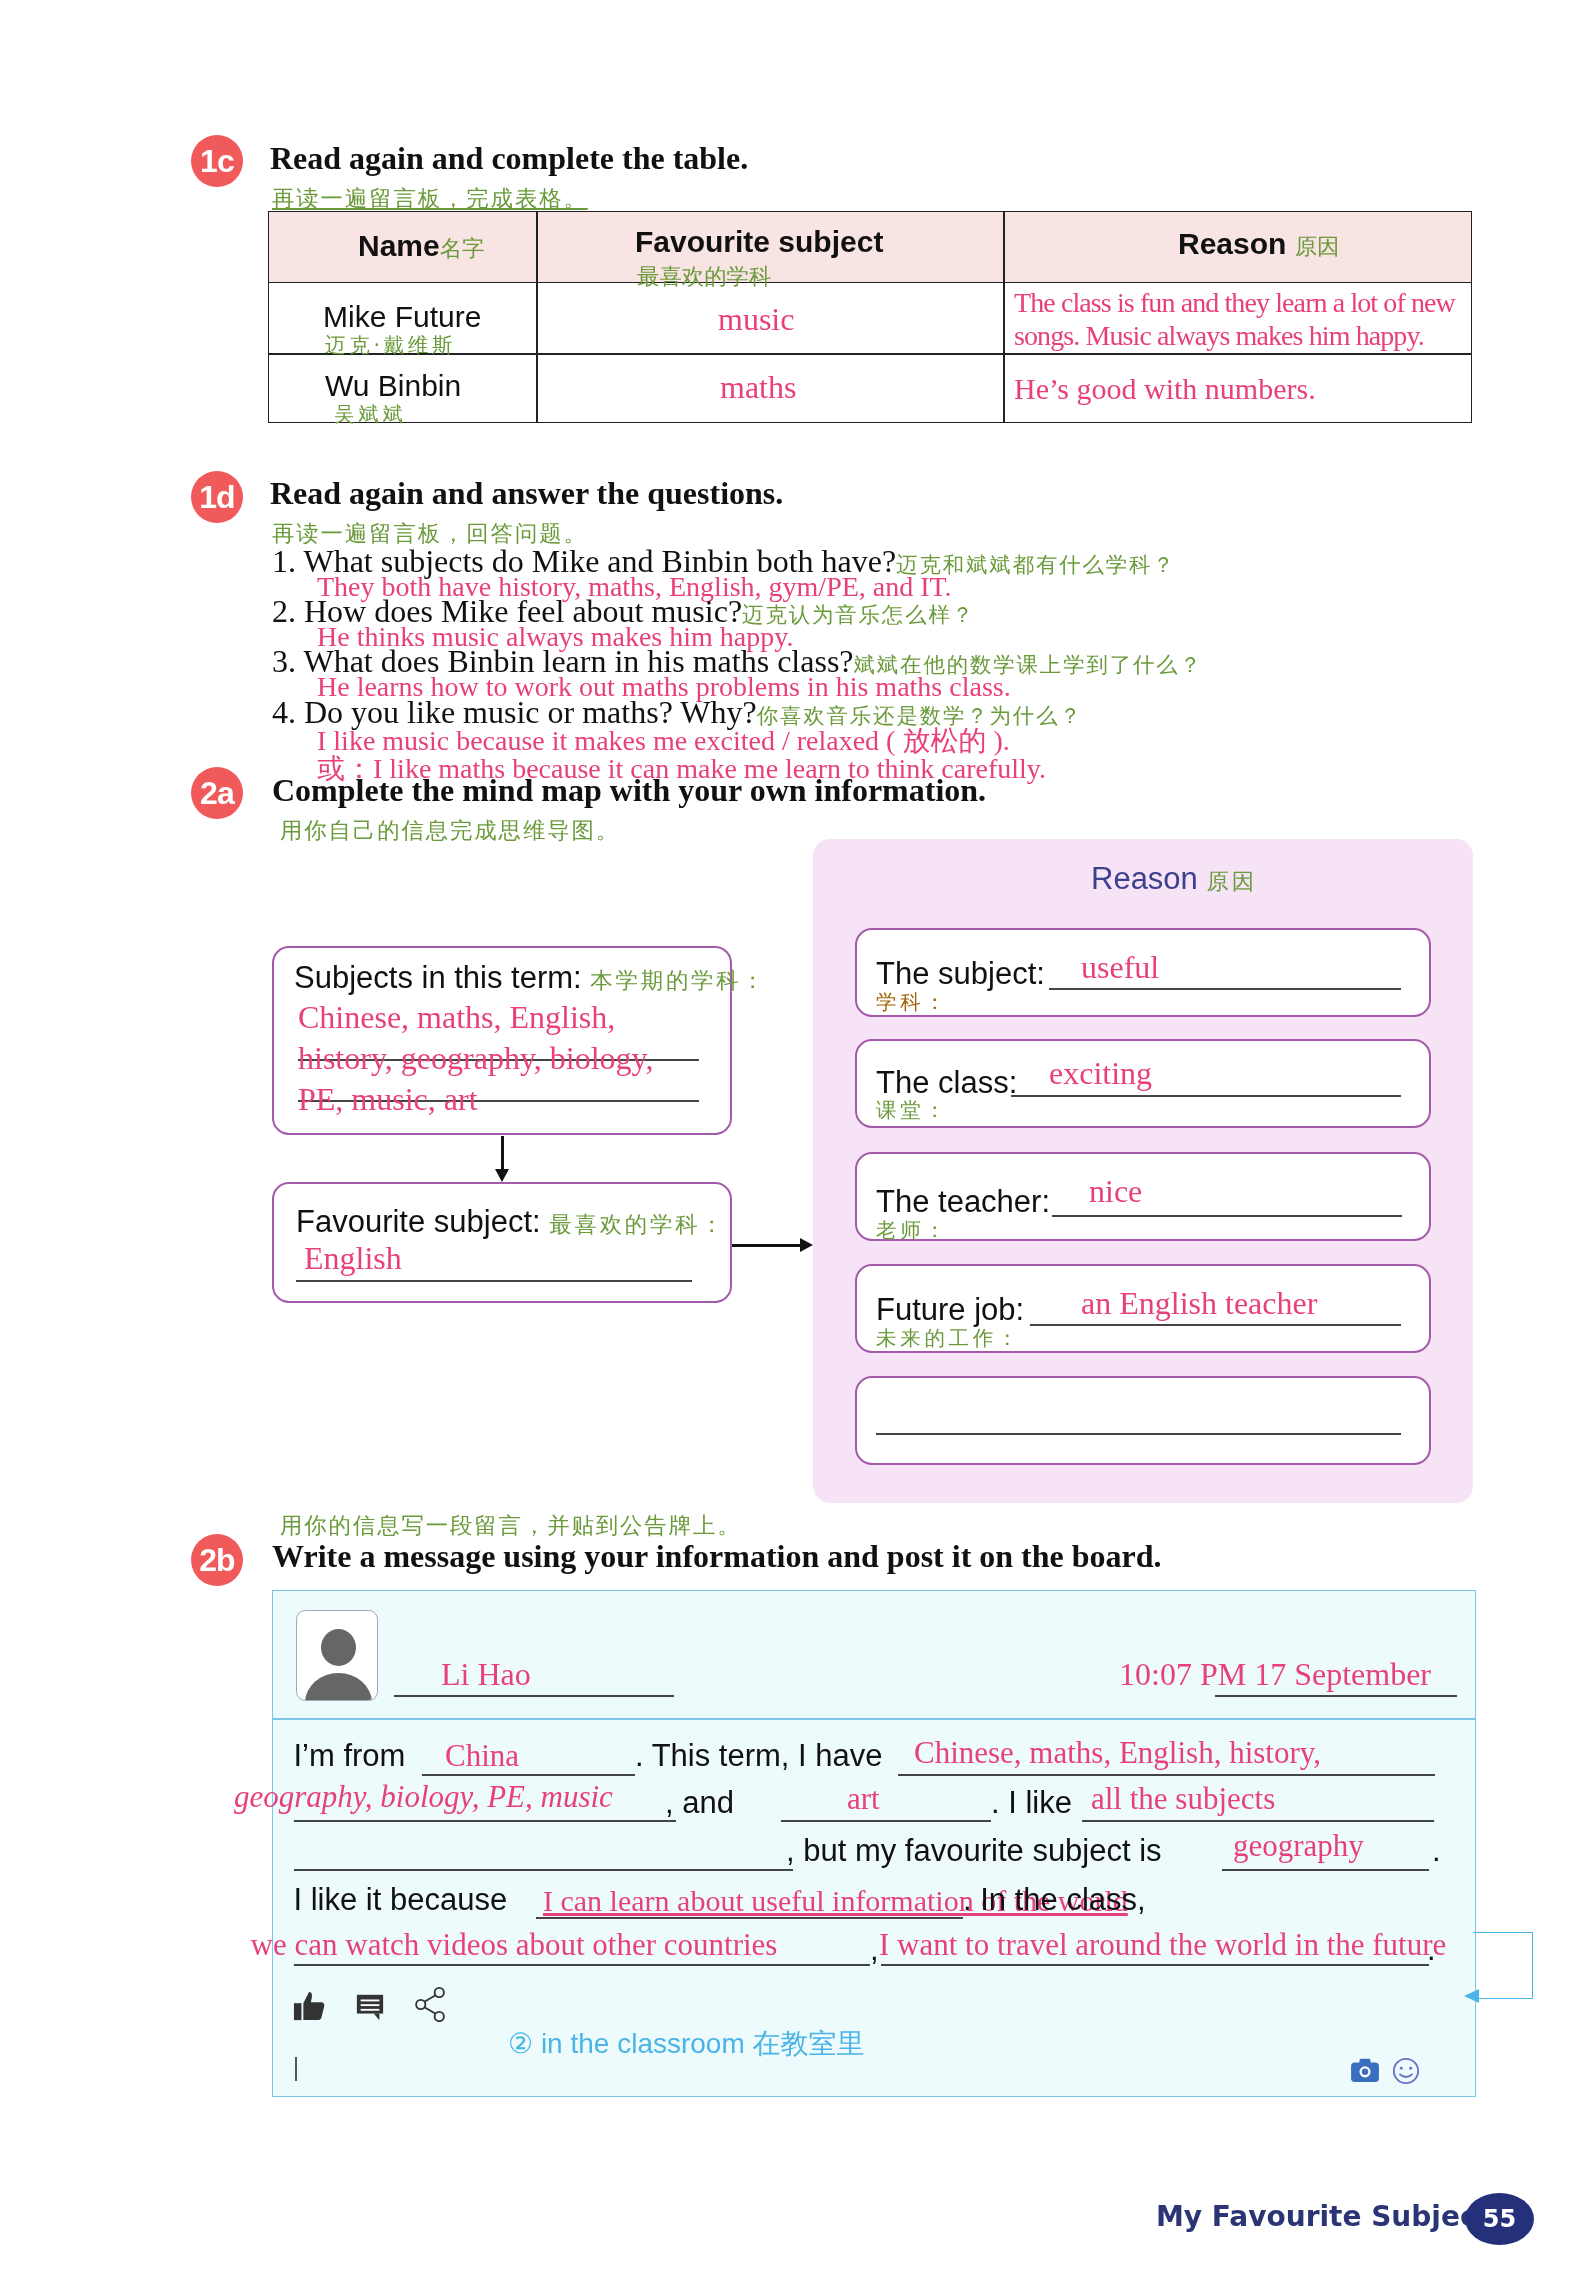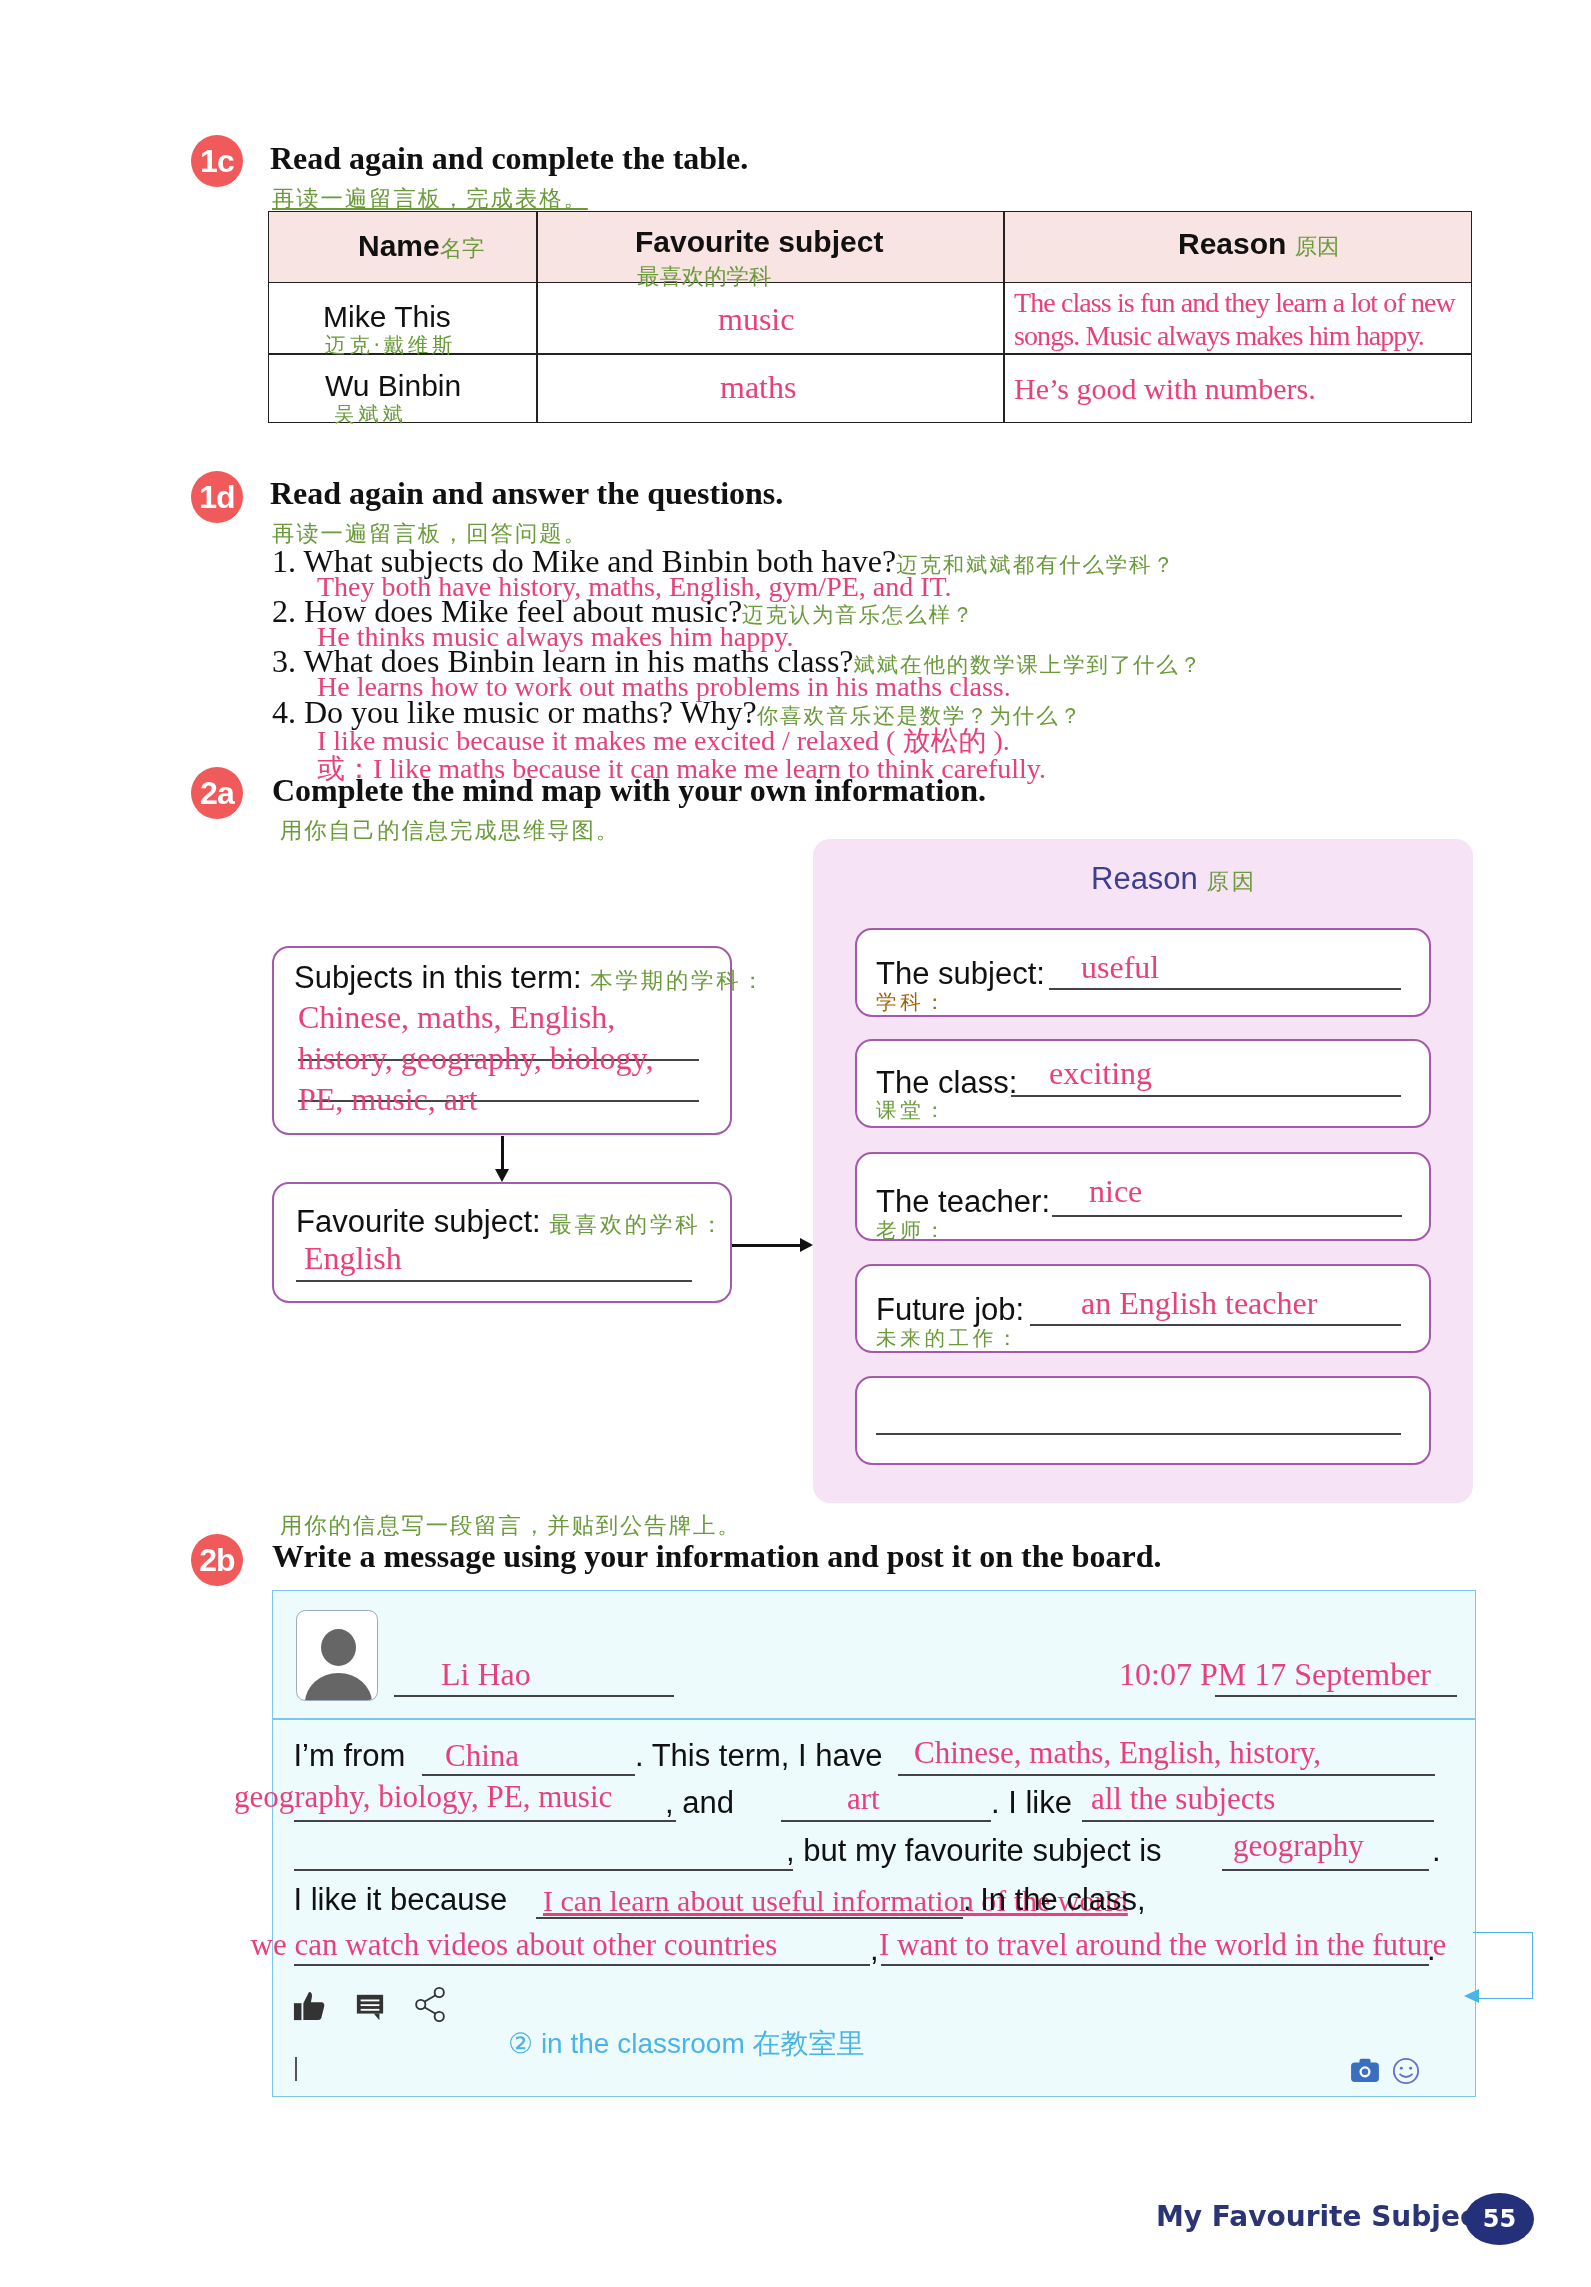--- a/index.html
+++ b/index.html
@@ -68,21 +68,21 @@
   <div class="hcell" style="left:366px;top:13px;">
     <span>Favourite subject</span>
   </div>
   <div class="hcell" style="left:368px;top:45px;">
     <span class="cn">最喜欢的学科</span>
   </div>
   <div class="hcell" style="left:909px;top:15px;">
     <span>Reason</span> <span class="cn">原因</span>
   </div>
 
-  <div class="namecell" style="left:54px;top:88px;">Mike This</div>
+  <div class="namecell" style="left:54px;top:88px;">Mike Future</div>
   <div class="namecn" style="left:56px;top:119px;">迈克·戴维斯</div>
   <div class="ans" style="left:449px;top:89px;font-size:32px;">music</div>
   <div class="ans" style="left:745px;top:75px;font-size:28px;letter-spacing:-0.9px;">The class is fun and they learn a lot of new</div>
   <div class="ans" style="left:745px;top:108px;font-size:28px;letter-spacing:-0.9px;">songs. Music always makes him happy.</div>
 
   <div class="namecell" style="left:56px;top:157px;">Wu Binbin</div>
   <div class="namecn" style="left:65px;top:188px;">吴斌斌</div>
   <div class="ans" style="left:451px;top:157px;font-size:32px;">maths</div>
   <div class="ans" style="left:745px;top:160px;font-size:30px;">He’s good with numbers.</div>
 </div>
@@ -177,21 +177,21 @@
   <div class="uline" style="left:942px;top:104px;width:242px;"></div>
   <div class="divider"></div>
 
   <div class="bt" style="left:20.5px;top:147px;">I’m from</div>
   <div class="ans" style="left:172px;top:147px;font-size:31px;">China</div>
   <div class="uline" style="left:149px;top:183px;width:213px;"></div>
   <div class="bt" style="left:362px;top:147px;">. This term, I have</div>
   <div class="ans" style="left:641px;top:144px;font-size:31px;">Chinese, maths, English, history,</div>
   <div class="uline" style="left:625px;top:183px;width:537px;"></div>
 
-  <div class="ans" style="left:-39px;top:188px;font-size:31px;">geography, biology, PE, music</div>
+  <div class="ans" style="left:-39px;top:188px;font-size:31px;font-style:italic;">geography, biology, PE, music</div>
   <div class="uline" style="left:20.5px;top:229px;width:382px;"></div>
   <div class="bt" style="left:392px;top:194px;">, and</div>
   <div class="ans" style="left:574px;top:190px;font-size:31px;">art</div>
   <div class="uline" style="left:508px;top:229px;width:210px;"></div>
   <div class="bt" style="left:718px;top:194px;">. I like</div>
   <div class="ans" style="left:818px;top:190px;font-size:31px;">all the subjects</div>
   <div class="uline" style="left:809px;top:229px;width:352px;"></div>
 
   <div class="uline" style="left:20.5px;top:278px;width:499px;"></div>
   <div class="bt" style="left:513px;top:242px;">, but my favourite subject is</div>

